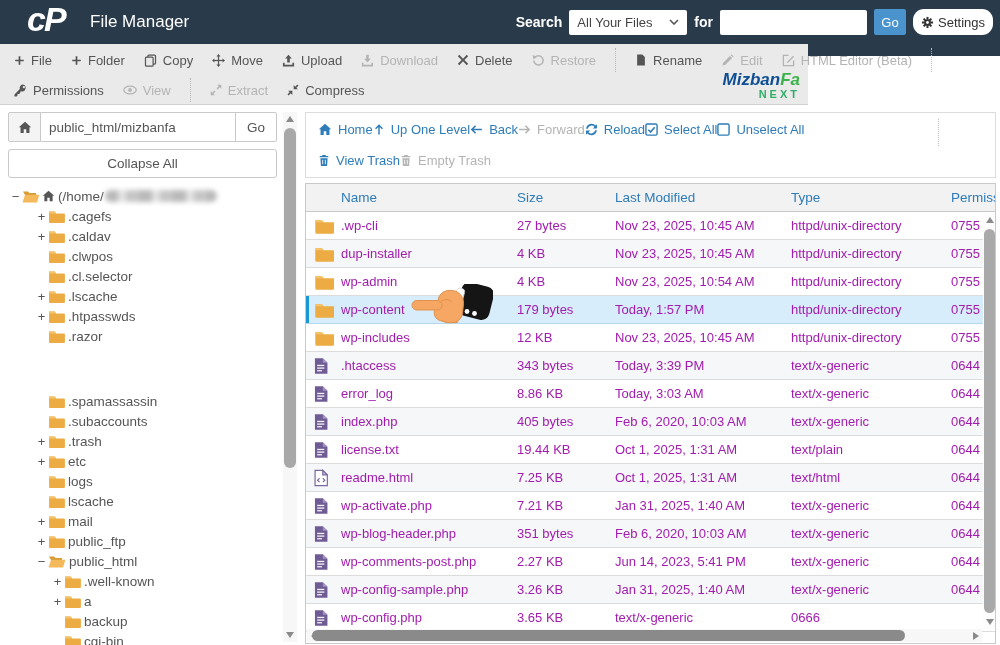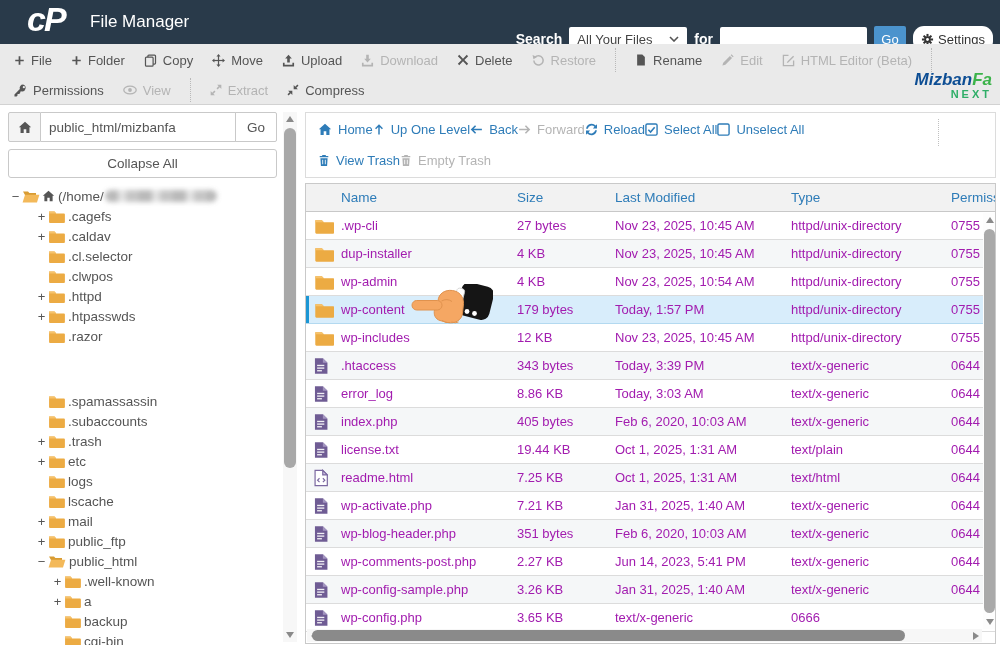--- a/index.html
+++ b/index.html
@@ -3,28 +3,28 @@
 <meta charset="utf-8">
 <style>
 * { box-sizing:border-box; margin:0; padding:0; }
 html,body { width:1000px; height:645px; overflow:hidden; }
 body { font-family:"Liberation Sans",sans-serif; background:#fff; color:#555; position:relative; }
 svg { display:block; }
 
 .header { position:absolute; left:0; top:0; width:1000px; height:56px; background:#293a4a; }
 .logo { position:absolute; left:27px; top:0px; color:#fff; font-size:34px; font-weight:bold; font-style:italic; letter-spacing:-2px; }
 .app-title { position:absolute; left:90px; top:12px; color:#fff; font-size:17px; }
-.search-area { position:absolute; right:7px; top:26px; display:flex; align-items:center; gap:7px; height:26px; }
+.search-area { position:absolute; right:7px; top:9px; display:flex; align-items:center; gap:7px; height:26px; }
 .search-label { color:#fff; font-size:14px; font-weight:bold; }
 .sel { width:118px; height:25px; background:#fff; border-radius:2px; display:flex; align-items:center; padding:0 8px; font-size:13px; color:#444; justify-content:space-between; }
 .search-input { width:147px; height:25px; border:none; border-radius:2px; background:#fff; padding:0 8px; font-size:13px; }
 .btn-go { width:32px; height:26px; background:#4b93cd; color:#fff; border:none; border-radius:2px; font-size:13px; }
 .btn-settings { height:26px; padding:0 8px; background:#fff; border:none; border-radius:11px; color:#333; font-size:13px; display:flex; gap:4px; align-items:center; }
 
-.toolbar { position:absolute; top:44px; left:0; width:1000px; height:61px; background:#eaeaea; border-bottom:1px solid #d2d2d2;text-decoration:underline; }
+.toolbar { position:absolute; top:44px; left:0; width:808px; height:61px; background:#eaeaea; border-bottom:1px solid #d2d2d2;text-decoration:underline; }
 .tb-row { position:absolute; left:14px; display:flex; align-items:center; height:30px; gap:19px; }
 .tb-row1 { top:1px; } .tb-row2 { top:31px; }
 .tb-item { display:flex; align-items:center; gap:6px; font-size:13px; color:#555; cursor:pointer; white-space:nowrap; }
 .tb-item.disabled { color:#b4b4b4; }
 .tb-sep { width:0; border-left:1px dotted #b9b9b9; height:24px; }
 .brand { position:absolute; right:8px; bottom:4px; text-align:right; line-height:1; }
 .brand-line1 { font-size:17px; font-weight:bold; font-style:italic; }
 .brand-dark { color:#0d4e94; } .brand-green { color:#3cb34a; }
 .brand-line2 { font-size:11px; font-weight:bold; color:#2fae68; letter-spacing:3px; margin-top:1px; }
 
@@ -322,41 +322,41 @@
         <span class="tlabel">.caldav</span>
       </div>
       <div class="tnode" style="padding-left: 28px;">
         <span class="texp"></span>
         <span class="tico">
           <svg viewBox="0 0 16 14" width="17" height="15">
             <path fill="#ecab43" d="M1 2.4h5.2l1.5 1.7H15a.9.9 0 0 1 .9.9v7.1a.9.9 0 0 1-.9.9H1.9a.9.9 0 0 1-.9-.9z"></path>
             <path fill="#f6c26b" d="M1 2.4h5.2l1.5 1.7H1z"></path>
           </svg>
         </span>
+        <span class="tlabel">.clwpos</span>
+      </div>
+      <div class="tnode" style="padding-left: 28px;">
+        <span class="texp"></span>
+        <span class="tico">
+          <svg viewBox="0 0 16 14" width="17" height="15">
+            <path fill="#ecab43" d="M1 2.4h5.2l1.5 1.7H15a.9.9 0 0 1 .9.9v7.1a.9.9 0 0 1-.9.9H1.9a.9.9 0 0 1-.9-.9z"></path>
+            <path fill="#f6c26b" d="M1 2.4h5.2l1.5 1.7H1z"></path>
+          </svg>
+        </span>
         <span class="tlabel">.cl.selector</span>
       </div>
       <div class="tnode" style="padding-left: 28px;">
-        <span class="texp"></span>
-        <span class="tico">
-          <svg viewBox="0 0 16 14" width="17" height="15">
-            <path fill="#ecab43" d="M1 2.4h5.2l1.5 1.7H15a.9.9 0 0 1 .9.9v7.1a.9.9 0 0 1-.9.9H1.9a.9.9 0 0 1-.9-.9z"></path>
-            <path fill="#f6c26b" d="M1 2.4h5.2l1.5 1.7H1z"></path>
-          </svg>
-        </span>
-        <span class="tlabel">.clwpos</span>
-      </div>
-      <div class="tnode" style="padding-left: 28px;">
-        <span class="texp">+</span>
-        <span class="tico">
-          <svg viewBox="0 0 16 14" width="17" height="15">
-            <path fill="#ecab43" d="M1 2.4h5.2l1.5 1.7H15a.9.9 0 0 1 .9.9v7.1a.9.9 0 0 1-.9.9H1.9a.9.9 0 0 1-.9-.9z"></path>
-            <path fill="#f6c26b" d="M1 2.4h5.2l1.5 1.7H1z"></path>
-          </svg>
-        </span>
-        <span class="tlabel">.httpd</span>
+        <span class="texp">+</span>
+        <span class="tico">
+          <svg viewBox="0 0 16 14" width="17" height="15">
+            <path fill="#ecab43" d="M1 2.4h5.2l1.5 1.7H15a.9.9 0 0 1 .9.9v7.1a.9.9 0 0 1-.9.9H1.9a.9.9 0 0 1-.9-.9z"></path>
+            <path fill="#f6c26b" d="M1 2.4h5.2l1.5 1.7H1z"></path>
+          </svg>
+        </span>
+        <span class="tlabel">.lscache</span>
       </div>
       <div class="tnode" style="padding-left: 28px;">
         <span class="texp">+</span>
         <span class="tico">
           <svg viewBox="0 0 16 14" width="17" height="15">
             <path fill="#ecab43" d="M1 2.4h5.2l1.5 1.7H15a.9.9 0 0 1 .9.9v7.1a.9.9 0 0 1-.9.9H1.9a.9.9 0 0 1-.9-.9z"></path>
             <path fill="#f6c26b" d="M1 2.4h5.2l1.5 1.7H1z"></path>
           </svg>
         </span>
         <span class="tlabel">.htpasswds</span>

